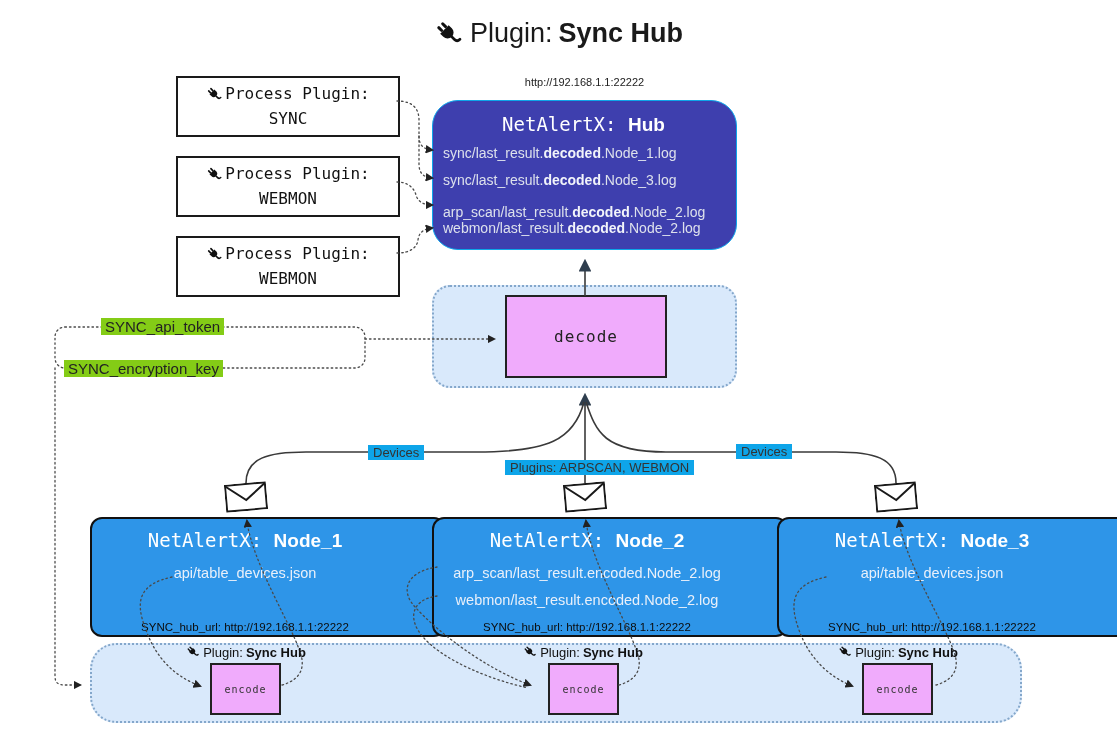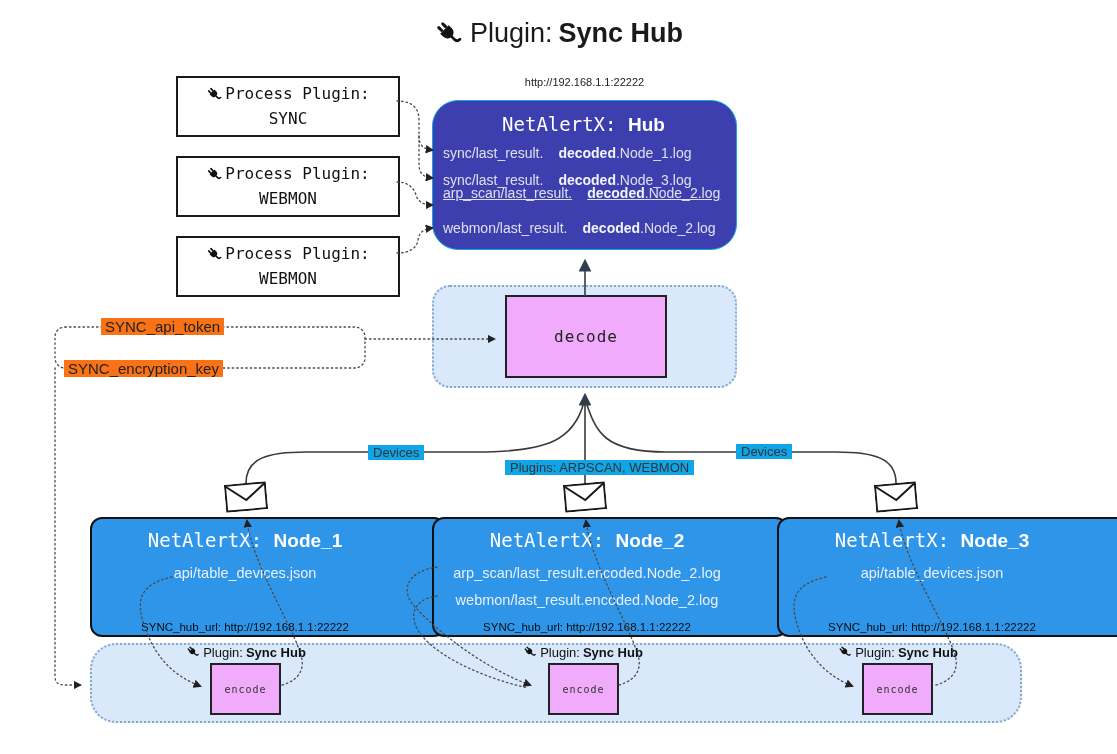--- a/index.html
+++ b/index.html
@@ -16,33 +16,33 @@
         font-family:"DejaVu Sans Mono",monospace;font-size:16px;color:#111;line-height:1.55;}
   .pbox .l1{display:flex;align-items:center;gap:2px;}
   
   .hub{left:432px;top:100px;width:305px;height:150px;background:#3e3fae;border:1px solid #0ea5e9;
        border-radius:26px;z-index:1;box-sizing:border-box;}
   .hub-url{left:432px;top:76px;width:305px;text-align:center;font-size:11px;color:#222;z-index:2;}
   .hub-title{left:0;top:12px;width:301px;text-align:center;color:#fff;font-size:19px;
              font-family:"DejaVu Sans Mono",monospace;}
   .hub-title .bold{font-family:"Liberation Sans",sans-serif;font-weight:bold;}
   .hub-log{left:10px;height:17px;color:#dde1ec;font-size:14px;white-space:nowrap;}
-  .hub-log b{color:#f2f4fa;margin-left:15px;}
+  .hub-log b{color:#f2f4fa;}
   
   .band{background:#d9e9fb;border:2px dotted #84a7cb;box-sizing:border-box;z-index:0;}
   .decode-band{left:432px;top:285px;width:305px;height:103px;border-radius:18px;}
   .bottom-band{left:90px;top:643px;width:932px;height:80px;border-radius:26px;}
   .step-box{background:#f0abfc;border:2px solid #222;box-sizing:border-box;z-index:1;
             display:flex;align-items:center;justify-content:center;
             font-family:"DejaVu Sans Mono",monospace;color:#222;}
   .decode-box{left:505px;top:295px;width:162px;height:83px;font-size:16px;letter-spacing:1px;}
   .encode-box{width:71px;height:52px;top:663px;font-size:10px;letter-spacing:1px;color:#333;}
   
   .line-label{background:#0ea5e9;padding:0 5px;font-size:13px;color:#333;z-index:3;white-space:nowrap;}
-  .token-label{background:#f97316;padding:0 4px;font-size:15px;color:#222;z-index:3;white-space:nowrap;}
+  .token-label{background:#84cc16;padding:0 4px;font-size:15px;color:#222;z-index:3;white-space:nowrap;}
   
   .node{width:356px;height:120px;background:#2e95e8;border:2px solid #111;border-radius:12px;
         z-index:1;box-sizing:border-box;}
   .node-title{left:0;top:10px;width:306px;text-align:center;color:#fff;font-size:19px;
               font-family:"DejaVu Sans Mono",monospace;white-space:nowrap;}
   .node-title .bold{font-family:"Liberation Sans",sans-serif;font-weight:bold;}
   .node-file{left:0;width:306px;text-align:center;color:#e9f0fa;font-size:14.5px;white-space:nowrap;}
   .node-footer{left:0;top:102px;width:306px;text-align:center;color:#0c0c0c;font-size:11.5px;white-space:nowrap;}
   
   .enc-label{top:644px;height:16px;display:flex;align-items:center;justify-content:center;gap:3px;
@@ -132,21 +132,21 @@
   </div>
 
   <div class="abs hub-url">http://192.168.1.1:22222</div>
   <div class="abs hub">
     <div class="abs hub-title">
       <span>NetAlertX:</span>
       <span class="bold">Hub</span>
     </div>
     <div class="abs hub-log" style="top:44px;"><span>sync/last_result.</span><b>decoded</b><span>.Node_1.log</span></div>
     <div class="abs hub-log" style="top:71px;"><span>sync/last_result.</span><b>decoded</b><span>.Node_3.log</span></div>
-    <div class="abs hub-log" style="top:84px;text-decoration:underline;"><span>arp_scan/last_result.</span><b>decoded</b><span>.Node_2.log</span></div>
+    <div class="abs hub-log" style="top:103px;"><span>arp_scan/last_result.</span><b>decoded</b><span>.Node_2.log</span></div>
     <div class="abs hub-log" style="top:119px;"><span>webmon/last_result.</span><b>decoded</b><span>.Node_2.log</span></div>
   </div>
 
   <div class="abs band decode-band"></div>
   <div class="abs step-box decode-box">
     <span>decode</span>
   </div>
 
   <div class="abs token-label" style="left:101px;top:318px;">SYNC_api_token</div>
   <div class="abs token-label" style="left:64px;top:360px;">SYNC_encryption_key</div>

